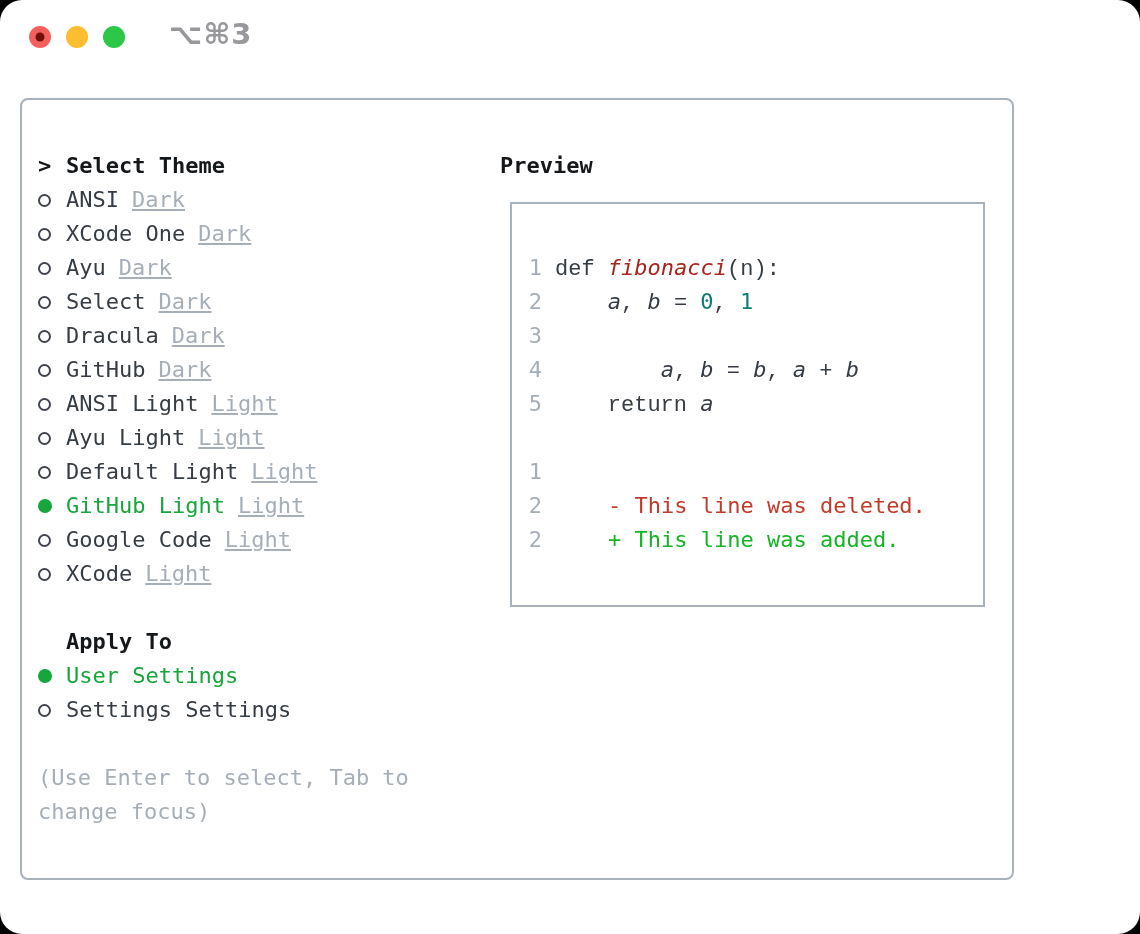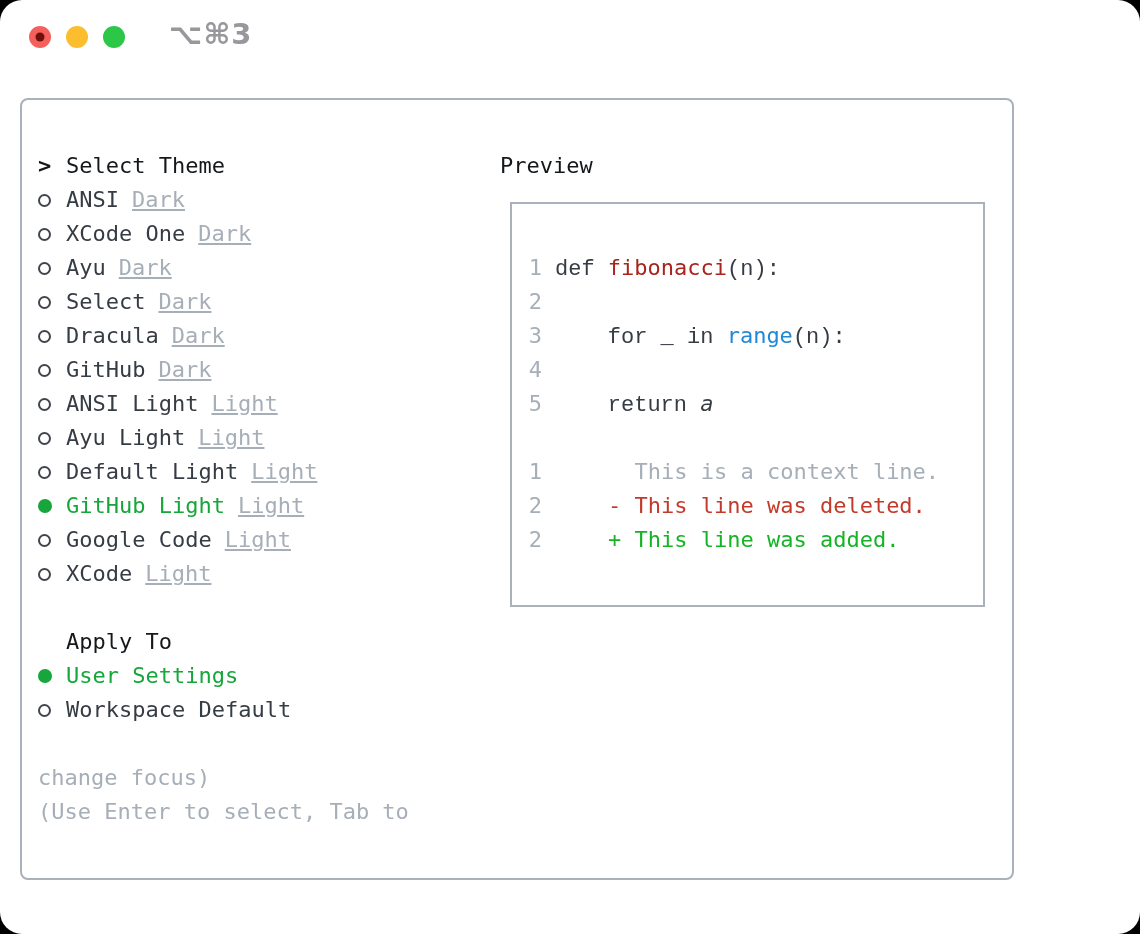--- a/index.html
+++ b/index.html
@@ -27,35 +27,35 @@
     box-sizing:border-box;border:2px solid var(--border);border-radius:8px;background:#fff;}
 
   
   .leftcol{position:absolute;left:16px;top:49px;}
   .line{height:34px;display:flex;align-items:center;font-size:22px;line-height:34px;white-space:pre;}
   .bullet{width:28px;flex:none;display:flex;align-items:center;}
   .prompt{color:var(--header-black);font-weight:bold;}
   .radio{width:13px;height:13px;border-radius:50%;box-sizing:border-box;
     border:2px solid var(--radio-ring);}
   .radio.sel{width:14px;height:14px;border:none;background:var(--accent-green);}
-  .hdr{font-weight:normal;color:var(--header-black);}
+  .hdr{font-weight:bold;color:var(--header-black);}
   .iname{color:var(--text-dark);}
   .iname.sel{color:var(--accent-green);}
   .variant{color:var(--muted);margin-left:13px;text-decoration:underline;}
   .helpline{color:var(--muted);}
 
   
   .preview-label{position:absolute;left:478px;top:49px;text-align:right;}
   .pbox{position:absolute;left:488px;top:102px;width:475px;height:405px;
     box-sizing:border-box;border:2px solid var(--border);padding-top:47px;overflow:hidden;}
   .pline{height:34px;display:flex;font-size:22px;line-height:34px;}
   .pnum{width:30px;flex:none;text-align:right;color:var(--muted);}
   .pcode{padding-left:13px;white-space:pre;}
   .sg-plain{color:var(--text-dark);font-family:Liberation Mono, monospace;}
-  .sg-fn{color:var(--func-red);}
+  .sg-fn{color:var(--func-red);font-style:italic;}
   .sg-lit{color:var(--literal-teal);}
   .sg-call{color:var(--call-blue);}
   .sg-var{color:var(--text-dark);font-style:italic;}
   .sg-ctx{color:var(--muted);}
   .sg-del{color:var(--diff-del);margin-top:8px;}
   .sg-add{color:var(--diff-add);}
 </style>
 </head>
 <body>
 
@@ -89,59 +89,59 @@
           <div class="line"><span class="bullet"><span class="radio sel"></span></span><span class="iname sel">GitHub Light</span><span class="variant">Light</span></div>
           <div class="line"><span class="bullet"><span class="radio"></span></span><span class="iname">Google Code</span><span class="variant">Light</span></div>
           <div class="line"><span class="bullet"><span class="radio"></span></span><span class="iname">XCode</span><span class="variant">Light</span></div>
         </div>
       <div class="line"></div>
       <div class="line">
         <span class="bullet"></span><span class="hdr">Apply To</span>
       </div>
       <div id="apply-items">
           <div class="line"><span class="bullet"><span class="radio sel"></span></span><span class="iname sel">User Settings</span></div>
-          <div class="line"><span class="bullet"><span class="radio"></span></span><span class="iname">Workspace Default</span></div>
+          <div class="line"><span class="bullet"><span class="radio"></span></span><span class="iname">Settings Settings</span></div>
         </div>
       <div class="line"></div>
       <div id="help-lines">
+          <div class="line helpline">(Use Enter to select, Tab to</div>
           <div class="line helpline">change focus)</div>
-          <div class="line helpline">(Use Enter to select, Tab to</div>
         </div>
     </div>
 
     <div class="preview-label line">
       <span class="hdr">Preview</span>
     </div>
     <div class="pbox">
       <div id="preview-lines">
           <div class="pline">
             <span class="pnum">1</span>
             <span class="pcode"><span class="sg-plain">def </span><span class="sg-fn">fibonacci</span><span class="sg-plain">(n):</span></span>
           </div>
           <div class="pline">
             <span class="pnum">2</span>
+            <span class="pcode"><span class="sg-plain">    </span><span class="sg-var">a</span><span class="sg-plain">, </span><span class="sg-var">b</span><span class="sg-plain"> = </span><span class="sg-lit">0</span><span class="sg-plain">, </span><span class="sg-lit">1</span></span>
           </div>
           <div class="pline">
             <span class="pnum">3</span>
-            <span class="pcode"><span class="sg-plain">    for _ in </span><span class="sg-call">range</span><span class="sg-plain">(n):</span></span>
           </div>
           <div class="pline">
             <span class="pnum">4</span>
+            <span class="pcode"><span class="sg-plain">        </span><span class="sg-var">a</span><span class="sg-plain">, </span><span class="sg-var">b</span><span class="sg-plain"> = </span><span class="sg-var">b</span><span class="sg-plain">, </span><span class="sg-var">a</span><span class="sg-plain"> + </span><span class="sg-var">b</span></span>
           </div>
           <div class="pline">
             <span class="pnum">5</span>
             <span class="pcode"><span class="sg-plain">    return </span><span class="sg-var">a</span></span>
           </div>
           <div class="pline">
             <span class="pnum"></span>
             <span class="pcode"></span>
           </div>
           <div class="pline">
             <span class="pnum">1</span>
-            <span class="pcode"><span class="sg-ctx">      This is a context line.</span></span>
           </div>
           <div class="pline">
             <span class="pnum">2</span>
             <span class="pcode"><span class="sg-del">    - This line was deleted.</span></span>
           </div>
           <div class="pline">
             <span class="pnum">2</span>
             <span class="pcode"><span class="sg-add">    + This line was added.</span></span>
           </div>
         </div>

